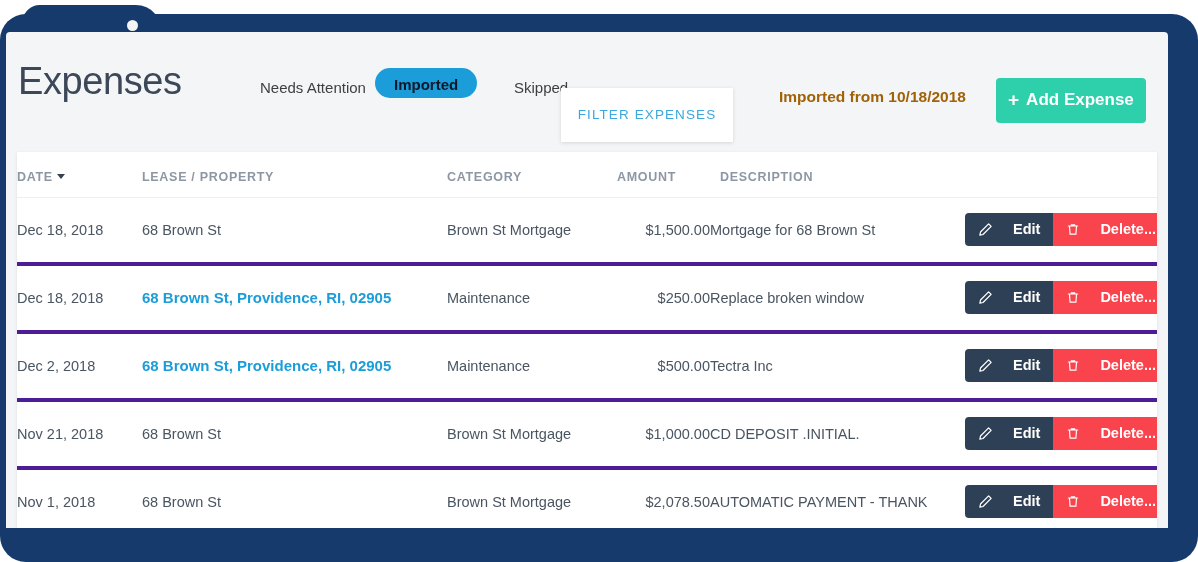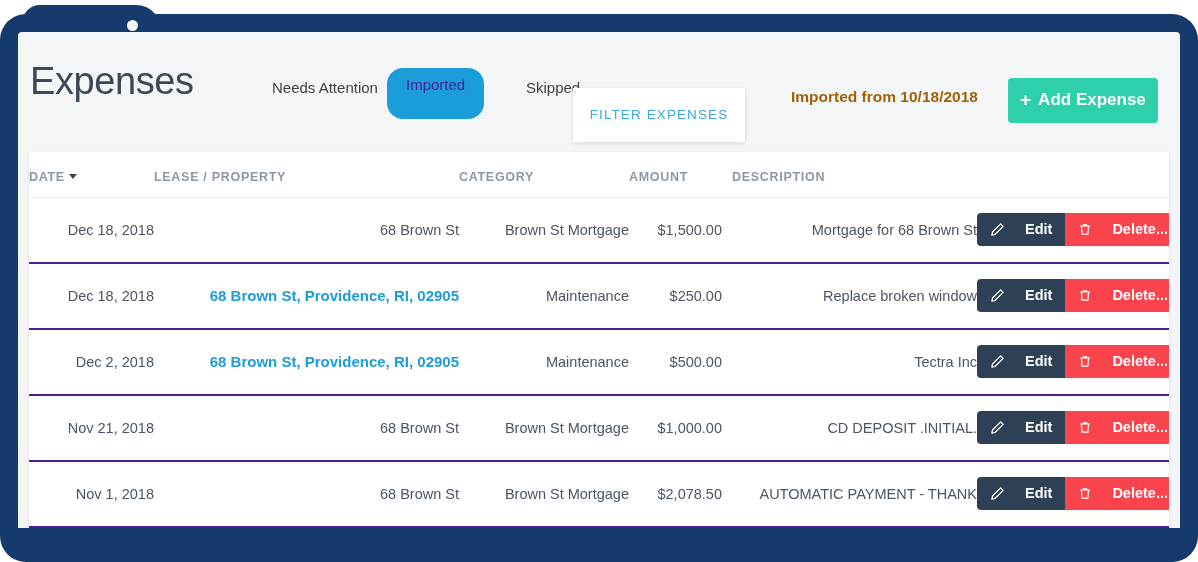--- a/index.html
+++ b/index.html
@@ -38,21 +38,21 @@
   }
   .frame-tab-dot {
     position: absolute;
     left: 127px; top: 20px;
     width: 11px; height: 11px;
     border-radius: 50%;
     background: #f3f4f5;
   }
   .frame-inner {
     position: absolute;
-    left: 18px; top: 32px;
+    left: 6px; top: 32px;
     width: 1162px; height: 496px;
     background: #f4f5f6;
     border-radius: 4px 4px 0 0;
     overflow: hidden;
   }
 
   
   .page-header {
     position: relative;
     height: 90px;
@@ -73,25 +73,25 @@
     color: #404040;
     cursor: pointer;
     white-space: nowrap;
     margin-left: 36px;
   }
   .tab-needs { left: 218px; }
   .tab-skipped { left: 472px; }
   .tab-pill {
     position: absolute;
     left: 369px; top: 36px;
-    padding: 8px 19px 26px;
+    padding: 8px 19px 5px;
     background: #1b9dd9;
-    color: #4c1d95;
+    color: #0f172a;
     font-size: 15px;
-    font-weight: normal;
+    font-weight: bold;
     border-radius: 16px;
     cursor: pointer;
     white-space: nowrap;
   }
   .filter-box {
     position: absolute;
     left: 555px; top: 56px;
     width: 160px;
     padding: 19px 6px 20px;
     background: #ffffff;
@@ -160,25 +160,24 @@
     margin-left: 4px;
     border-left: 4.5px solid transparent;
     border-right: 4.5px solid transparent;
     border-top: 5.5px solid #35424f;
     vertical-align: 2px;
   }
   table.expenses td {
     font-size: 14.5px;
     color: #4a5562;
     padding: 15px 0 16px;
-    border-bottom: 2px solid #4c1d95;
+    border-bottom: 4px solid #4c1d95;
     vertical-align: middle;
     white-space: nowrap;
     overflow: hidden;
-    text-align: right;
   }
   td.c-date { padding-left: 21px; color: #8e98a3; }
   td.c-amount { text-align: right; }
   td.c-desc { padding-left: 10px; }
   td.c-actions { padding-right: 15px; text-align: right; }
   .prop-link {
     color: #1b9dd9;
     font-weight: bold;
     font-size: 15px;
     cursor: pointer;

